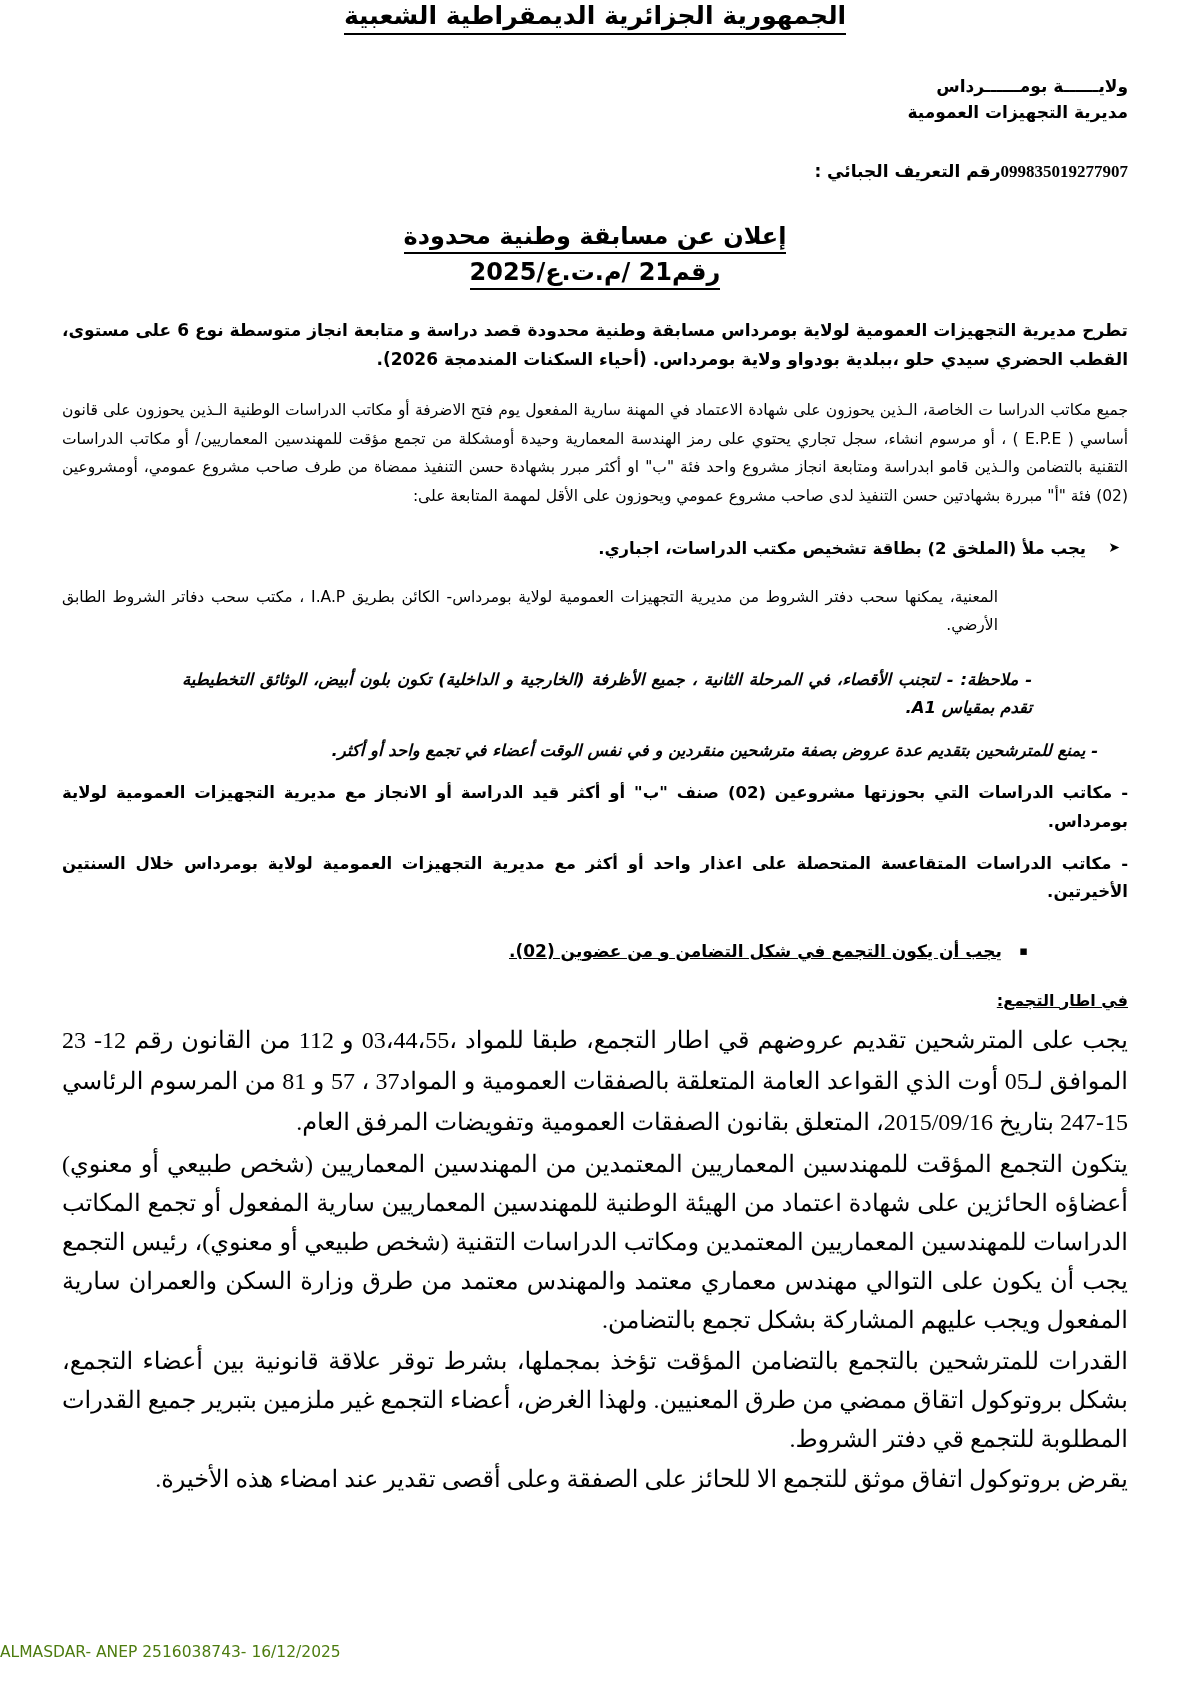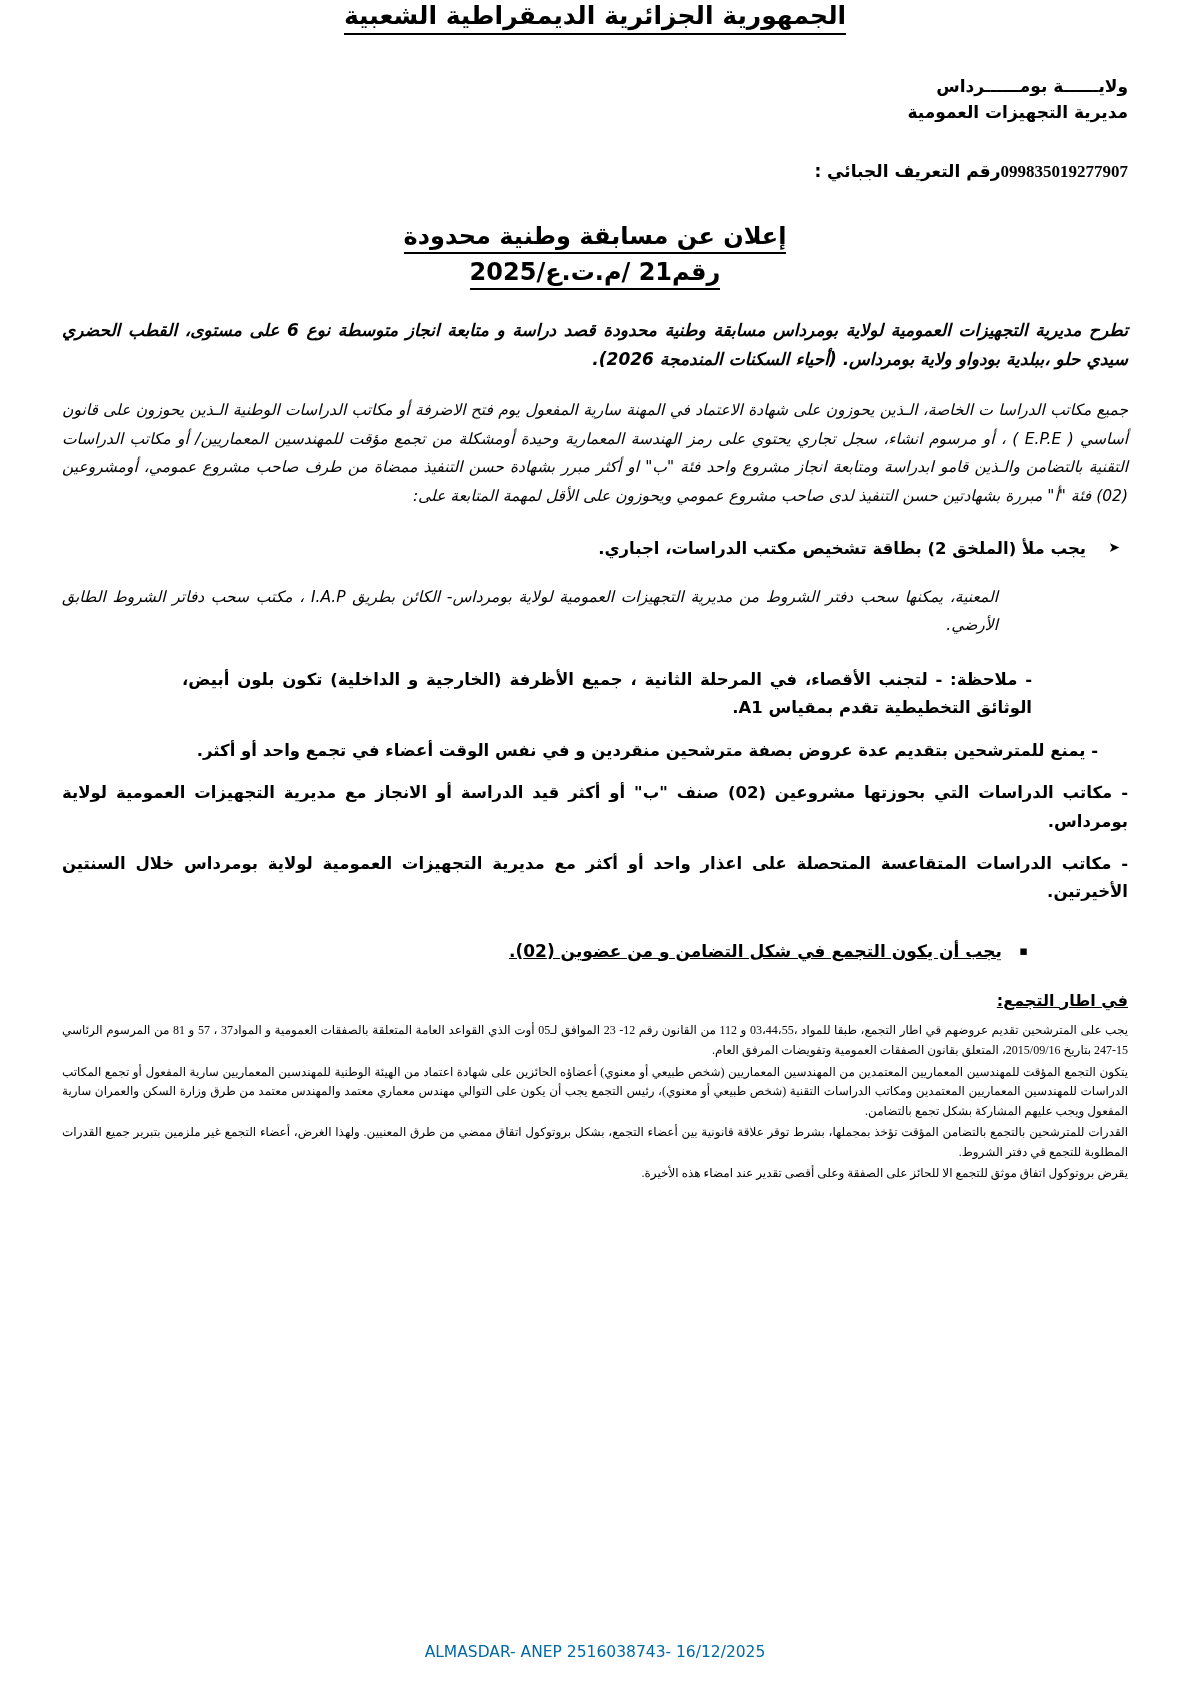--- a/index.html
+++ b/index.html
@@ -77,21 +77,20 @@
   }
 
   
   .para {
     direction: rtl;
     text-align: justify;
     text-align-last: right;
     font-size: 16.5px;
     line-height: 1.75;
     margin-top: 22px;
-    font-style: italic;
   }
   .para.lead {
     font-weight: bold;
     font-size: 17px;
     line-height: 1.7;
     margin-top: 26px;
   }
   .para.small {
     font-size: 15.5px;
     font-weight: normal;
@@ -147,21 +146,21 @@
     font-weight: bold;
     font-size: 16.5px;
     line-height: 1.72;
     margin-top: 14px;
     text-align: justify;
     text-align-last: right;
   }
   .dash-item.indent { padding-right: 30px; padding-left: 22px; }
   .dash-item.indent2 { padding-right: 96px; padding-left: 120px; }
 
-  .note-block { margin-top: 26px; }
+  .note-block { margin-top: 26px; font-style: italic; }
 
   .excl-head {
     direction: rtl;
     text-align: right;
     font-weight: bold;
     font-size: 16.5px;
     margin-top: 12px;
     padding-right: 30px;
   }
   .excl-head span { text-decoration: underline; }
@@ -191,37 +190,36 @@
     font-size: 16px;
     margin-top: 30px;
   }
   .section-head span { text-decoration: underline; }
 
   .legal {
     direction: rtl;
     text-align: justify;
     text-align-last: right;
     font-family: "Liberation Serif", "DejaVu Serif", serif;
-    font-size: 12px;
+    font-size: 24px;
     line-height: 1.72;
     margin-top: 10px;
   }
   .legal.tight { margin-top: 2px; line-height: 1.62; }
 
   
   .footer {
     position: absolute;
     left: 0;
     right: 0;
     bottom: 22px;
-    text-align: center;
     direction: ltr;
     font-family: "DejaVu Sans", "Liberation Sans", sans-serif;
     font-size: 15.5px;
-    color: #0369a1;
+    color: #4d7c0f;
   }
 </style>
 </head>
 <body>
 
 <div class="page">
 
   <div class="doc-title">
     <span>الجمهورية الجزائرية الديمقراطية الشعبية</span>
   </div>

